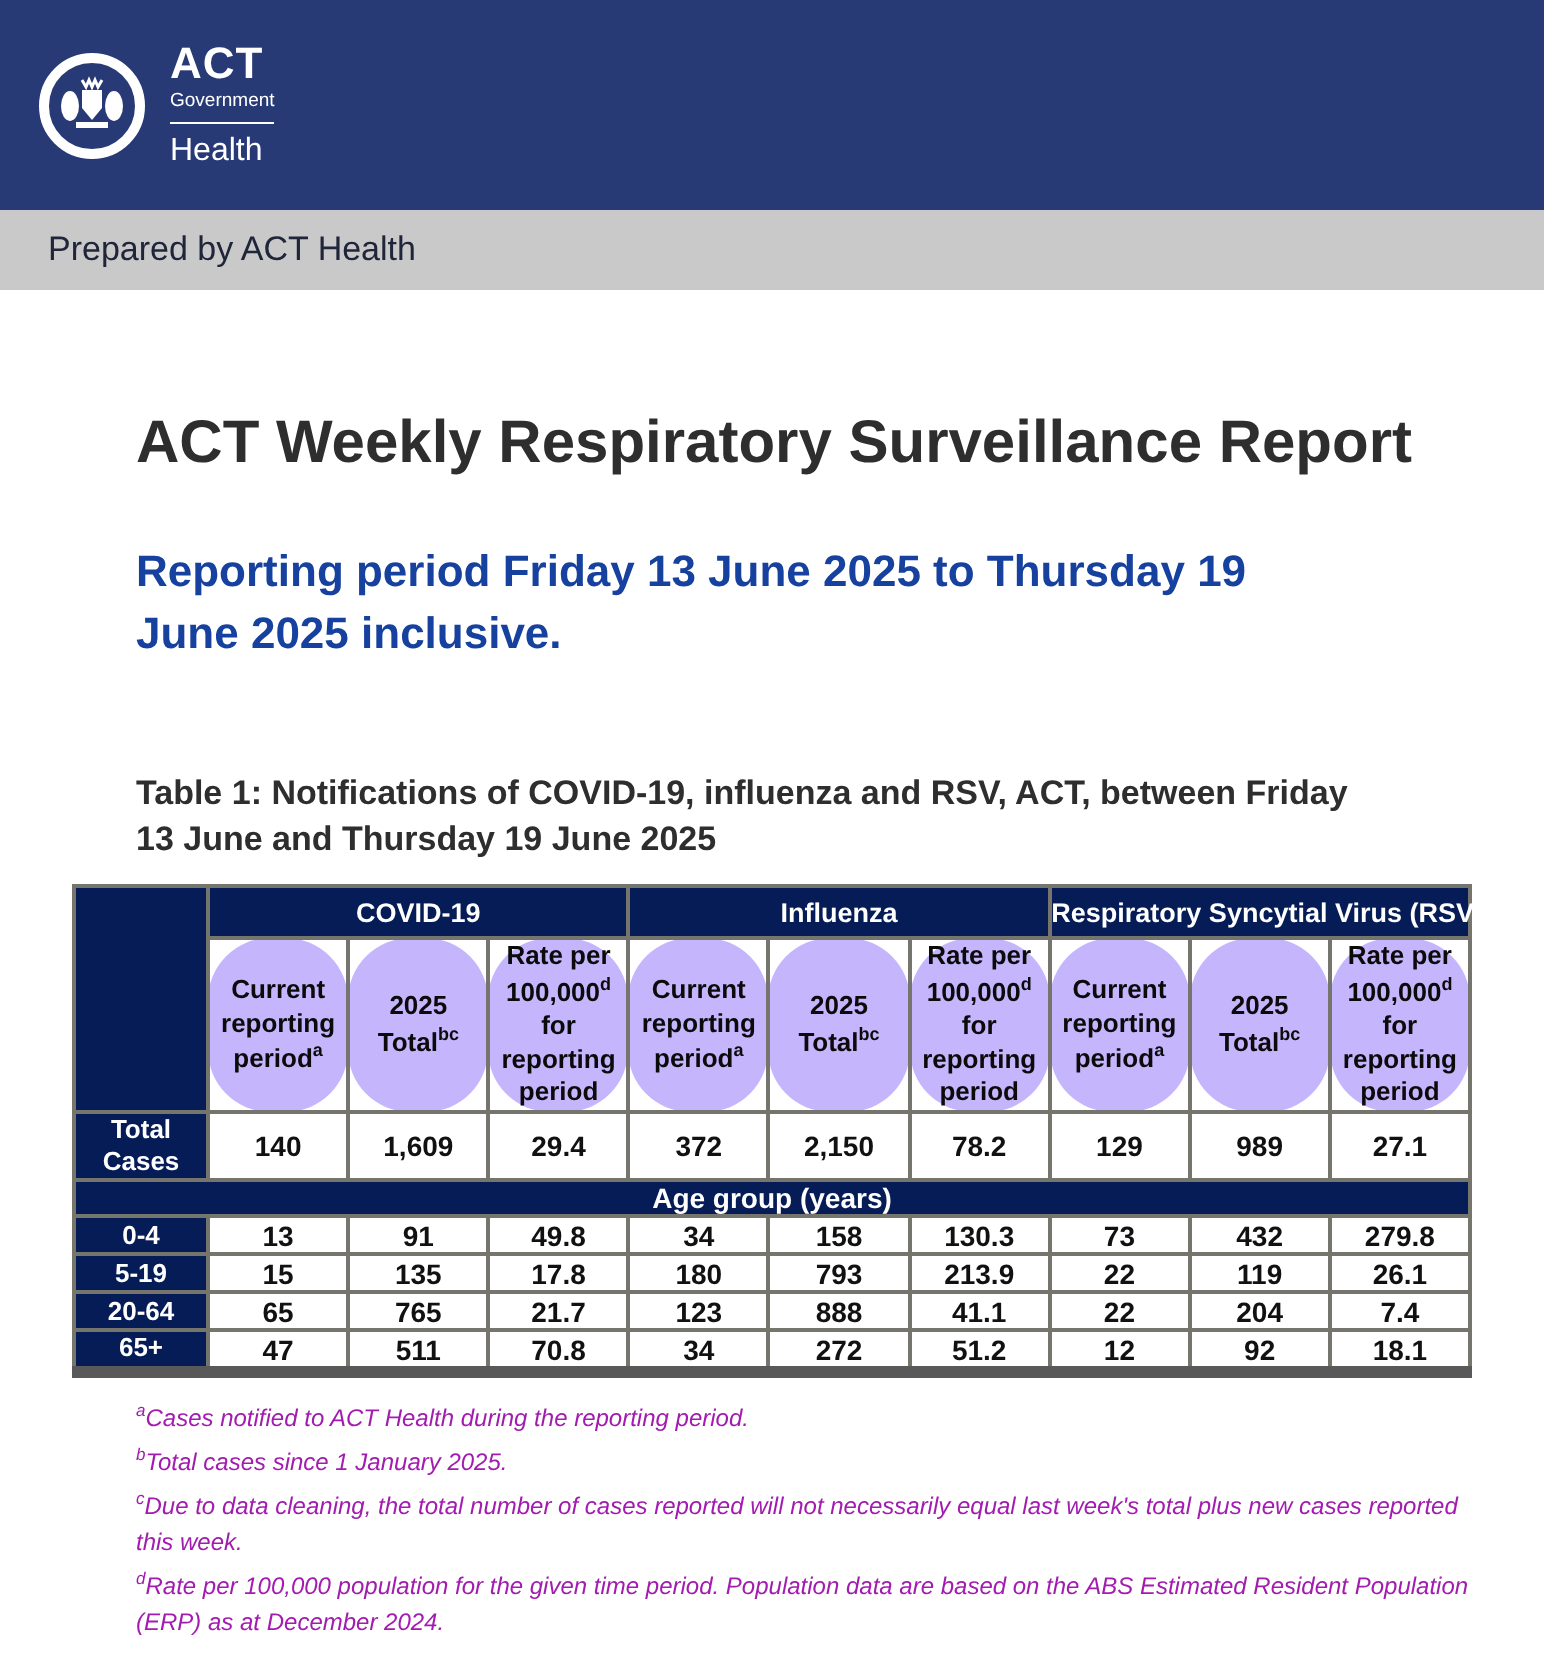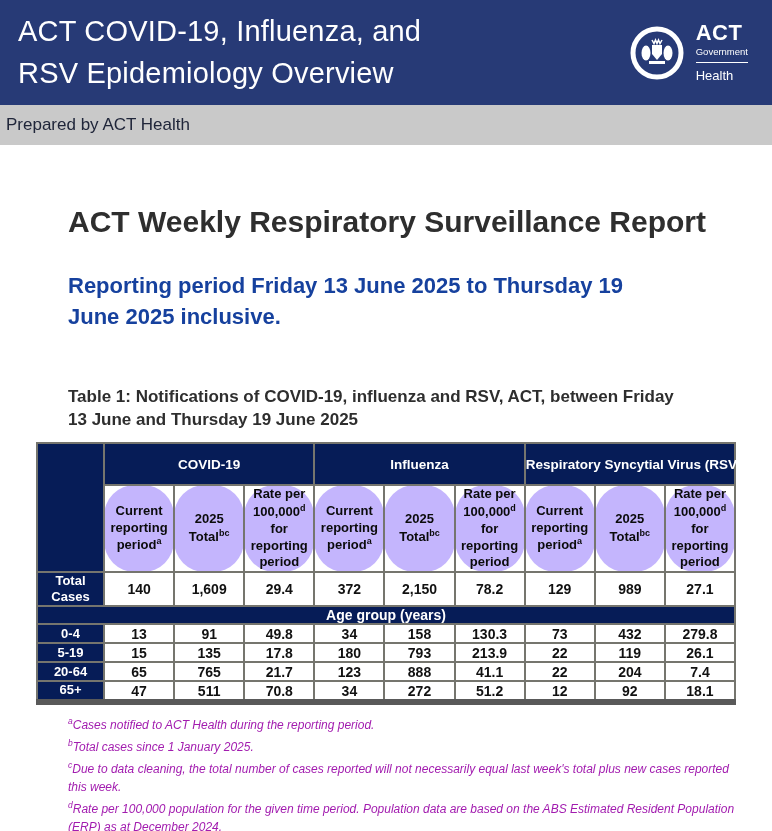--- a/index.html
+++ b/index.html
@@ -25,29 +25,29 @@
     font-size: 29px;
     font-weight: 400;
     line-height: 1.42;
     letter-spacing: 0.2px;
   }
   .logo { display: flex; align-items: center; gap: 11px; }
   .logo-emblem svg { display: block; }
   .logo-text { color: #ffffff; }
   .logo-act { font-size: 22px; font-weight: bold; line-height: 1; letter-spacing: 0.5px; }
   .logo-gov { font-size: 9.5px; margin-top: 2px; padding-bottom: 5px; border-bottom: 1.5px solid #ffffff; }
-  .logo-health { font-size: 13px; margin-top: 5px; }
+  .logo-health { font-size: 16px; margin-top: 5px; }
 
   
   .prepared {
     background: #c9c9c9;
     height: 40px;
     display: flex;
     align-items: center;
-    padding-left: 6px;
+    padding-left: 24px;
     font-size: 17px;
     color: #20263a;
   }
 
   
   .content { padding: 0 36px; }
   .report-title {
     margin: 57px 0 0 32px;
     max-width: 645px;
     font-size: 30px;
@@ -78,21 +78,21 @@
     width: 700px;
     table-layout: fixed;
     border: 2px solid #75756e;
     border-bottom: 6px solid #595959;
   }
   table.notif td, table.notif th { border: 2px solid #75756e; padding: 0; }
   .corner { background: #061c57; }
   .grp {
     background: #061c57; color: #ffffff;
     font-weight: bold; font-size: 13.5px;
-    text-align: center; height: 42px; white-space: nowrap;
+    text-align: center; height: 26px; white-space: nowrap;
   }
   .sub {
     background: #c4b5fd; color: #0b0b0b;
     font-weight: bold; font-size: 13px;
     text-align: center; vertical-align: middle;
     height: 84px; line-height: 1.28; padding: 2px 1px; border-radius: 31px;
   }
   .sub sup { font-size: 9px; }
   .stubcell {
     background: #061c57; color: #ffffff;
@@ -122,24 +122,20 @@
     color: #a21caf;
     line-height: 1.45;
     margin: 3px 0;
   }
   .fn sup { font-size: 8.5px; }
 </style>
 </head>
 <body>
 
 <header class="banner">
-  <div class="banner-title">
-    <div>ACT COVID-19, Influenza, and</div>
-    <div>RSV Epidemiology Overview</div>
-  </div>
   <div class="logo">
     <div class="logo-emblem">
       <svg width="56" height="56" viewBox="0 0 56 56">
         <circle cx="28" cy="28" r="24" fill="none" stroke="#ffffff" stroke-width="5"></circle>
         <ellipse cx="17" cy="28" rx="4.5" ry="7.5" fill="#ffffff"></ellipse>
         <ellipse cx="39" cy="28" rx="4.5" ry="7.5" fill="#ffffff"></ellipse>
         <path d="M23 15 l2 3.5 l1.5 -3.5 l1.5 3.5 l1.5 -3.5 l1.5 3.5 l2 -3.5" stroke="#ffffff" stroke-width="1.5" fill="none"></path>
         <rect x="23" y="20" width="10" height="9" fill="#ffffff"></rect>
         <path d="M23 29 h10 l-5 6 z" fill="#ffffff"></path>
         <rect x="20" y="36" width="16" height="3" fill="#ffffff"></rect>

